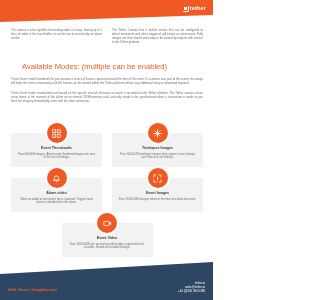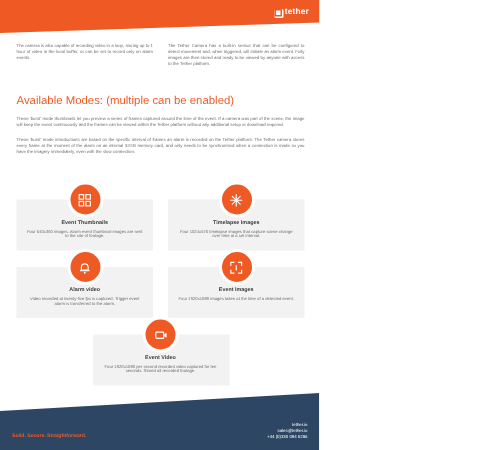--- a/index.html
+++ b/index.html
@@ -35,21 +35,21 @@
     display:flex;gap:10px;
   }
   .intro-col{width:91px;}
   .intro-col p{
     margin:0 0 3px 0;
     font-size:2.9px;line-height:4.1px;color:#6d6e71;text-align:justify;
   }
 
   
   .heading{
-    position:absolute;left:11px;top:62px;width:192px;
+    position:absolute;left:22px;top:62px;width:192px;
     font-size:7.6px;font-weight:400;color:#ef5a24;line-height:9px;white-space:nowrap;
   }
 
   
   .body-copy{position:absolute;left:11px;top:77px;width:192px;}
   .body-copy p{
     margin:0 0 6px 0;
     font-size:2.9px;line-height:4.1px;color:#6d6e71;text-align:justify;
   }
 

